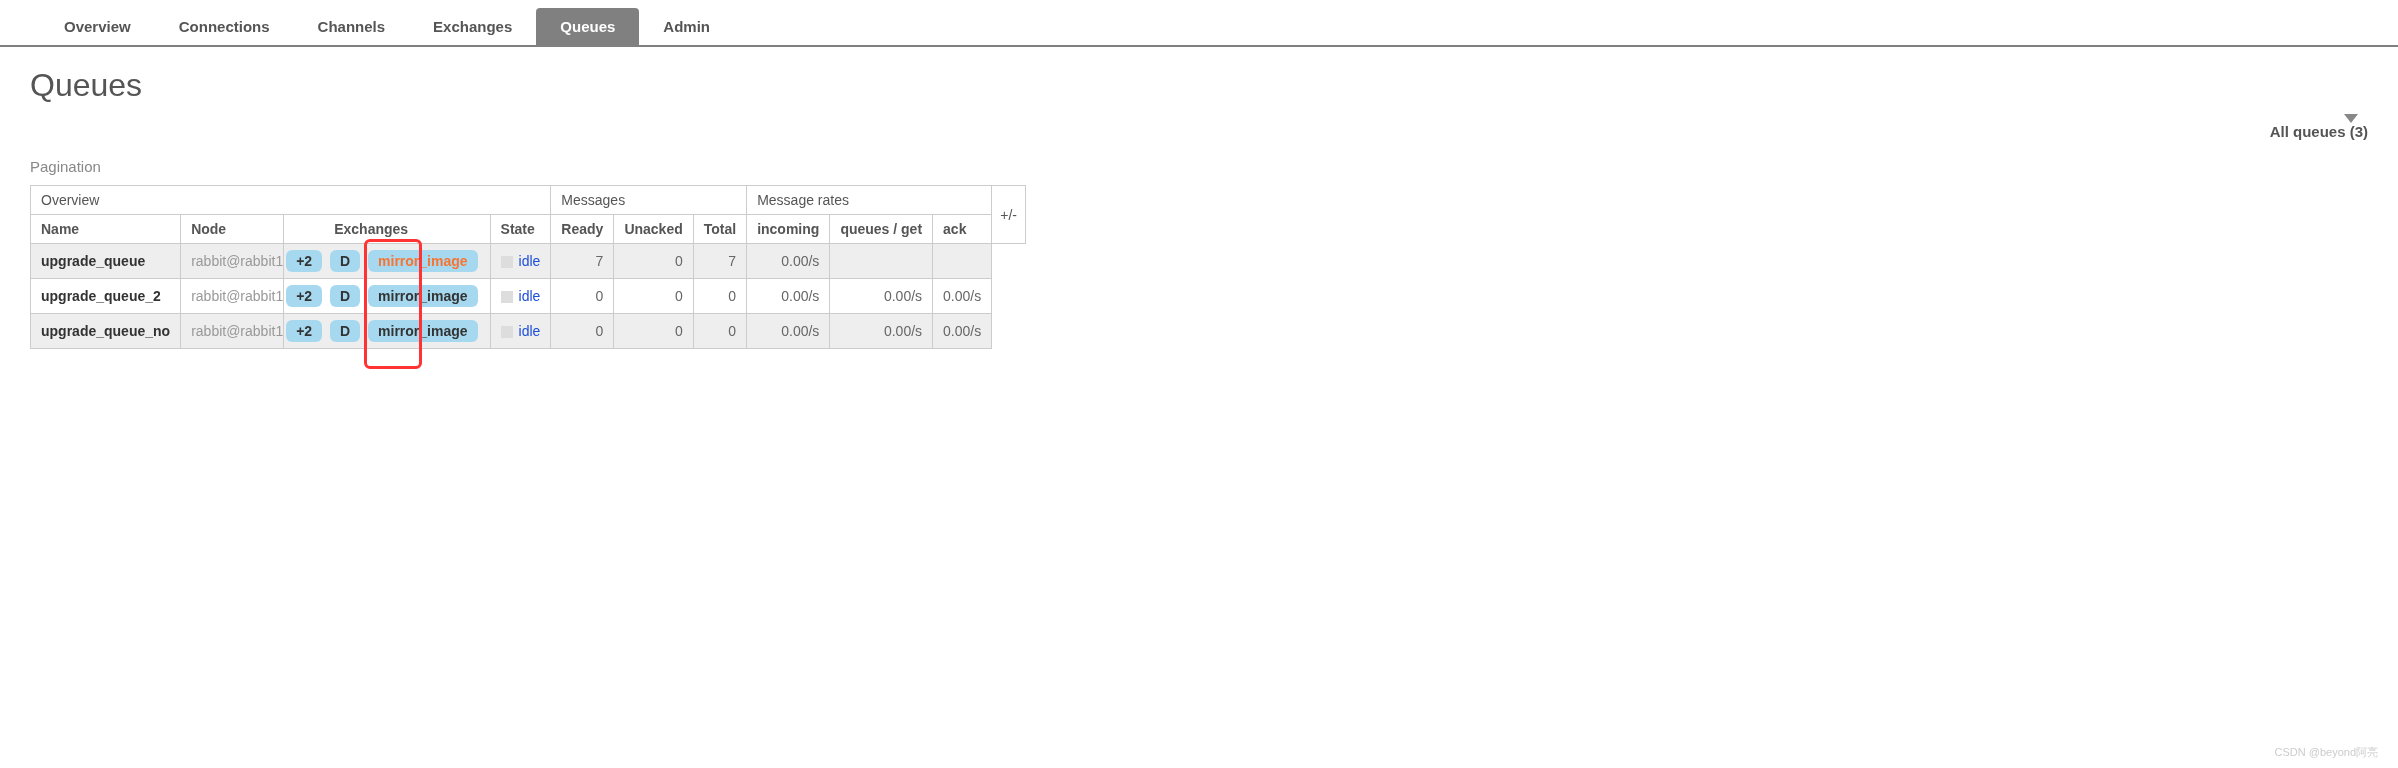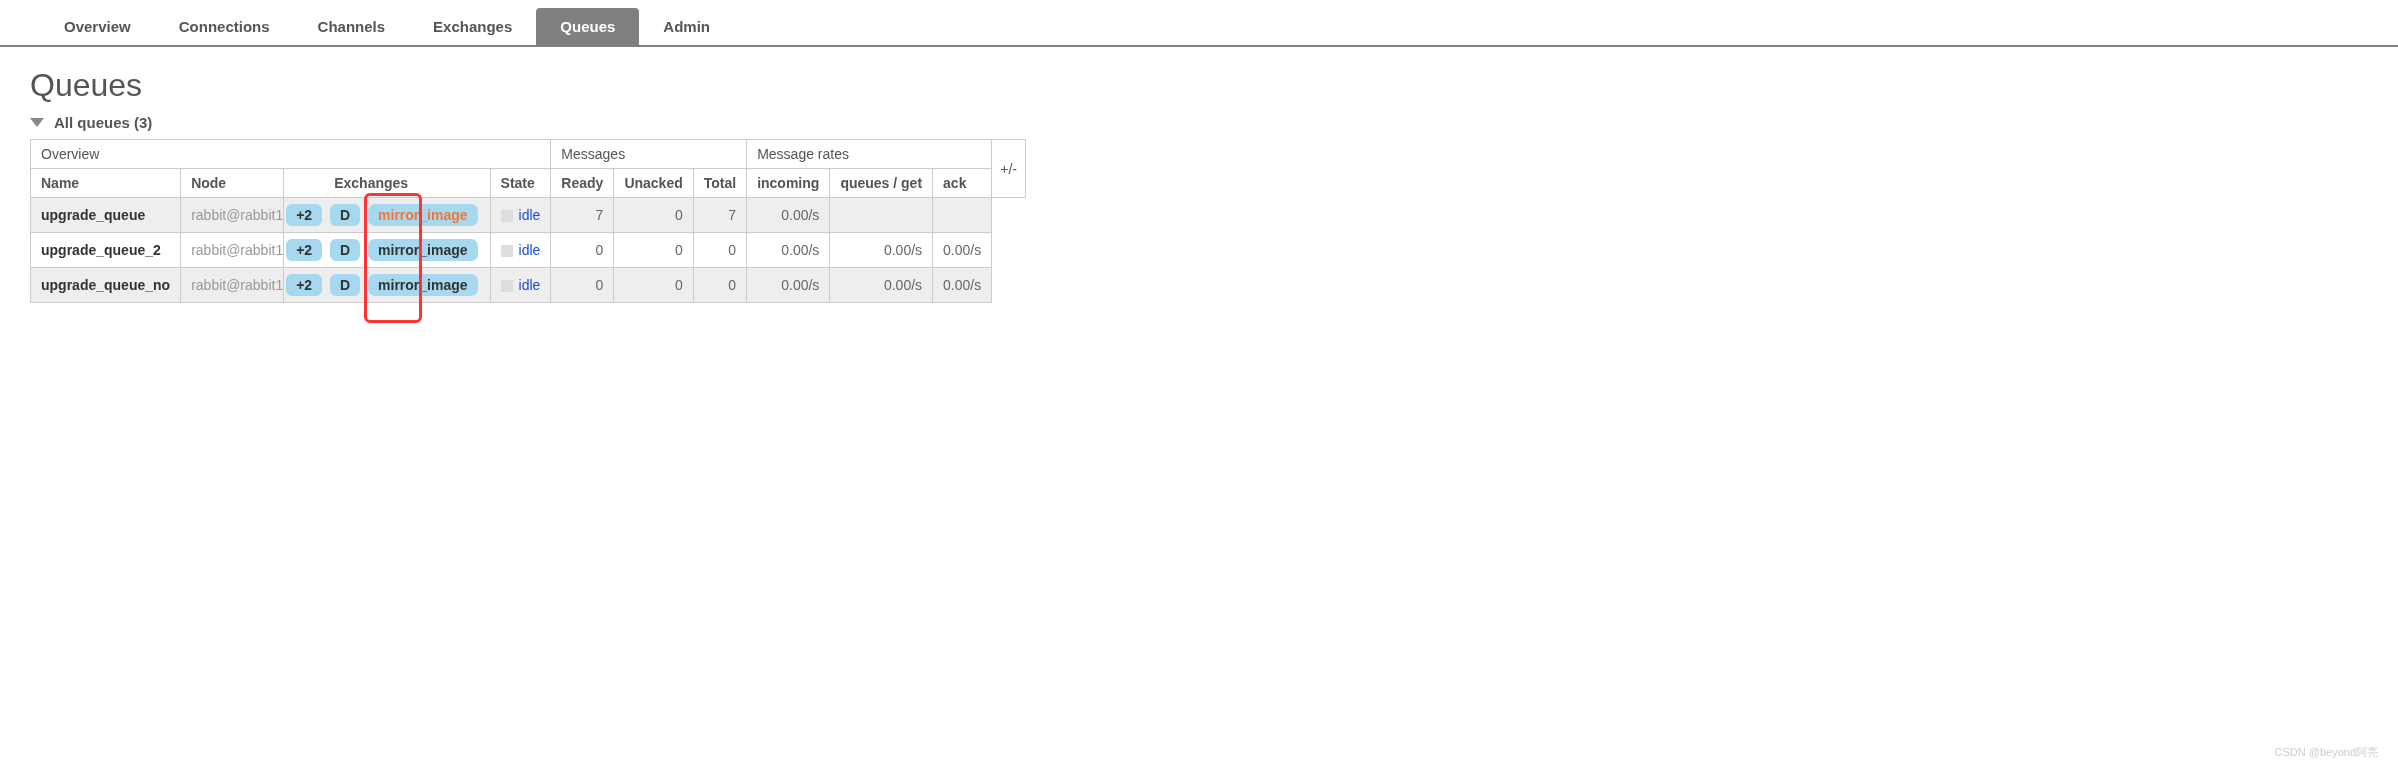--- a/index.html
+++ b/index.html
@@ -5,42 +5,42 @@
     * { box-sizing: border-box; margin: 0; padding: 0; }
     body { font-family: Verdana, Arial, sans-serif; font-size: 14px; color: #444; background: #fff; }
     
     .tabs { display: flex; border-bottom: 2px solid #808080; padding-left: 40px; margin-top: 8px; }
     .tab { padding: 10px 24px; font-weight: bold; color: #555; cursor: pointer; font-size: 15px; }
     .tab.active { background: #808080; color: #fff; border-radius: 4px 4px 0 0; }
     
     .content { padding: 20px 30px; }
     h1 { font-size: 32px; font-weight: normal; color: #555; margin-bottom: 10px; }
     
-    .section-header { display: flex; align-items: center; margin: 8px 0; }
+    .section-header { display: flex; align-items: flex-end; margin: 8px 0; flex-direction: column; }
     .triangle { width: 0; height: 0; border-left: 7px solid transparent; border-right: 7px solid transparent; border-top: 9px solid #888; margin-right: 10px; }
     .section-title { font-weight: bold; color: #555; font-size: 15px; }
     
     .pagination-label { color: #888; margin: 18px 0 10px; font-size: 15px; }
     .filter-row { display: flex; align-items: center; gap: 8px; margin: 18px 0 30px; color: #555; font-size: 15px; }
     .filter-row select { border: 1px solid #aaa; padding: 2px 4px; font-size: 14px; }
     .filter-row input[type="text"] { border: 1px solid #aaa; width: 210px; height: 24px; padding: 2px 6px; }
     .question { display: inline-block; background: #eee; padding: 0 6px; border: 1px solid #ccc; color: #888; cursor: pointer; }
     
     table { border-collapse: collapse; margin-top: 8px; }
     th, td { border: 1px solid #ccc; padding: 6px 10px; text-align: left; font-size: 14px; }
     th { font-weight: normal; color: #555; background: #fff; }
     th.sub { font-weight: bold; }
     td { color: #666; }
     td.num { text-align: right; }
     tr.data-row.highlight td { background: #eee; margin-left: 16px; }
     td.name-cell { font-weight: bold; color: #333; }
     td.node-cell { color: #999; }
     
     .pill { display: inline-block; background: #a6d9f0; border-radius: 6px; padding: 3px 10px; font-weight: bold; color: #333; font-size: 14px; margin: 0 2px; }
-    .pill.mirror { color: #333; border-radius: 7px; }
+    .pill.mirror { color: #333; }
     .pill.mirror.orange { color: #f77432; }
     
     .state-box { display: inline-block; width: 12px; height: 12px; background: #ddd; vertical-align: middle; margin-right: 6px; }
     .state-text { color: #1d4ed8; }
     
     .plusminus { border: 1px solid #ccc; padding: 4px 8px; cursor: pointer; color: #555; }
     
     .highlight-box { position: absolute; border: 3px solid #f33; border-radius: 6px; pointer-events: none; }
     
     .watermark { position: fixed; bottom: 8px; right: 20px; color: #ccc; font-size: 11px; }
@@ -61,20 +61,21 @@
 </div>
 
 <div class="content">
   <h1>Queues</h1>
 
   <div class="section-header">
     <span class="triangle"></span>
     <span class="section-title">All queues (3)</span>
   </div>
 
+  <div class="pagination-label">Pagination</div>
 
 
   <div class="table-wrap">
     <table>
       <tbody>
           <tr>
         <th colspan="4">Overview</th>
         <th colspan="3">Messages</th>
         <th colspan="3">Message rates</th>
         <th rowspan="2" class="plusminus" style="border:1px solid #ccc;">+/-</th>

